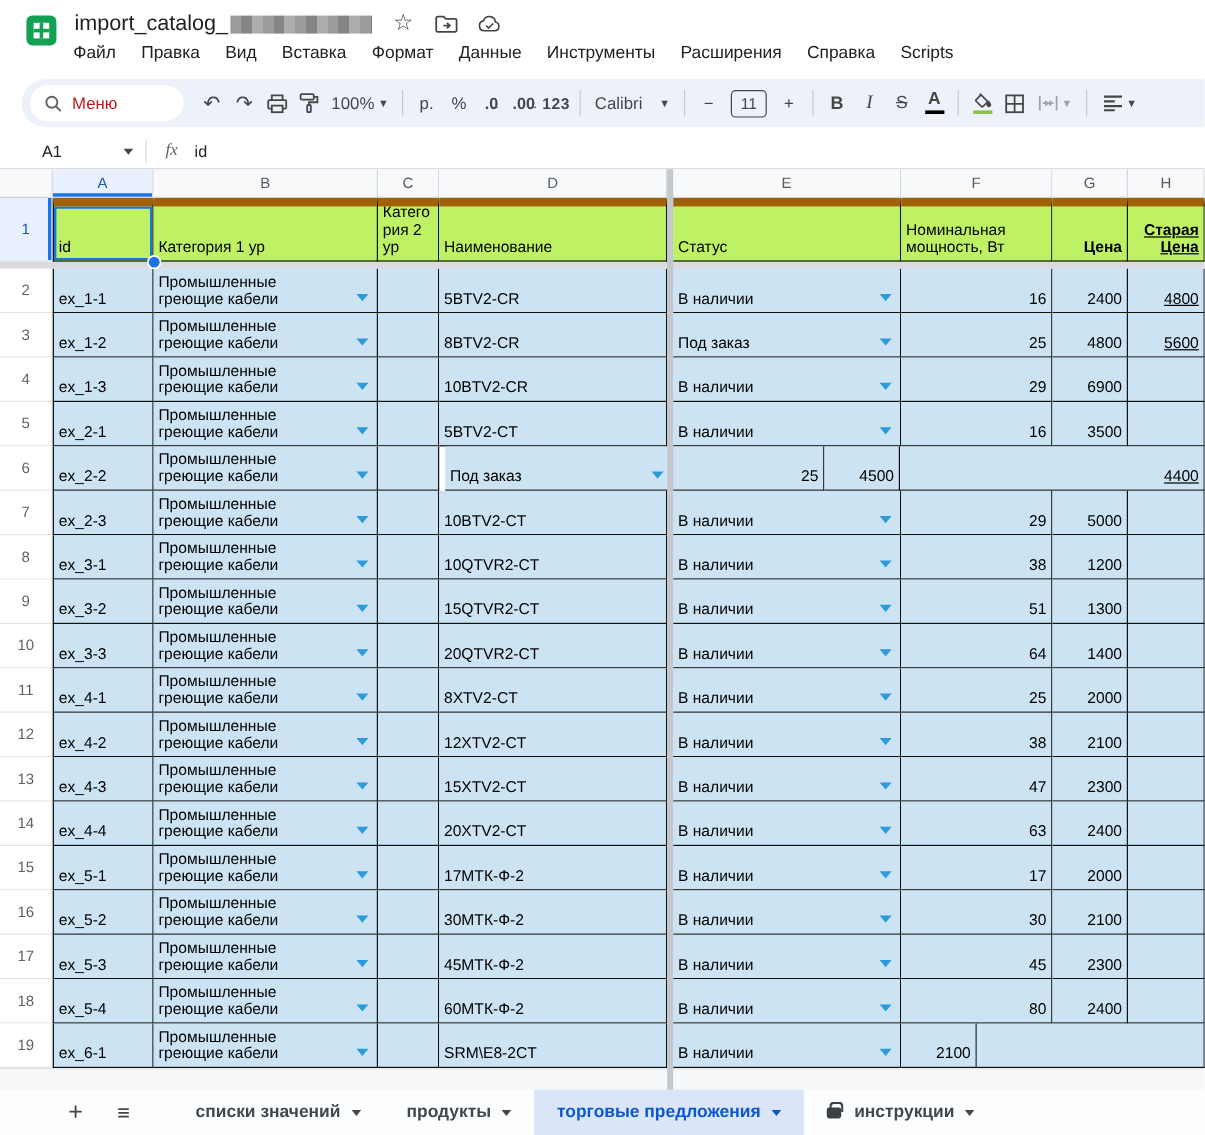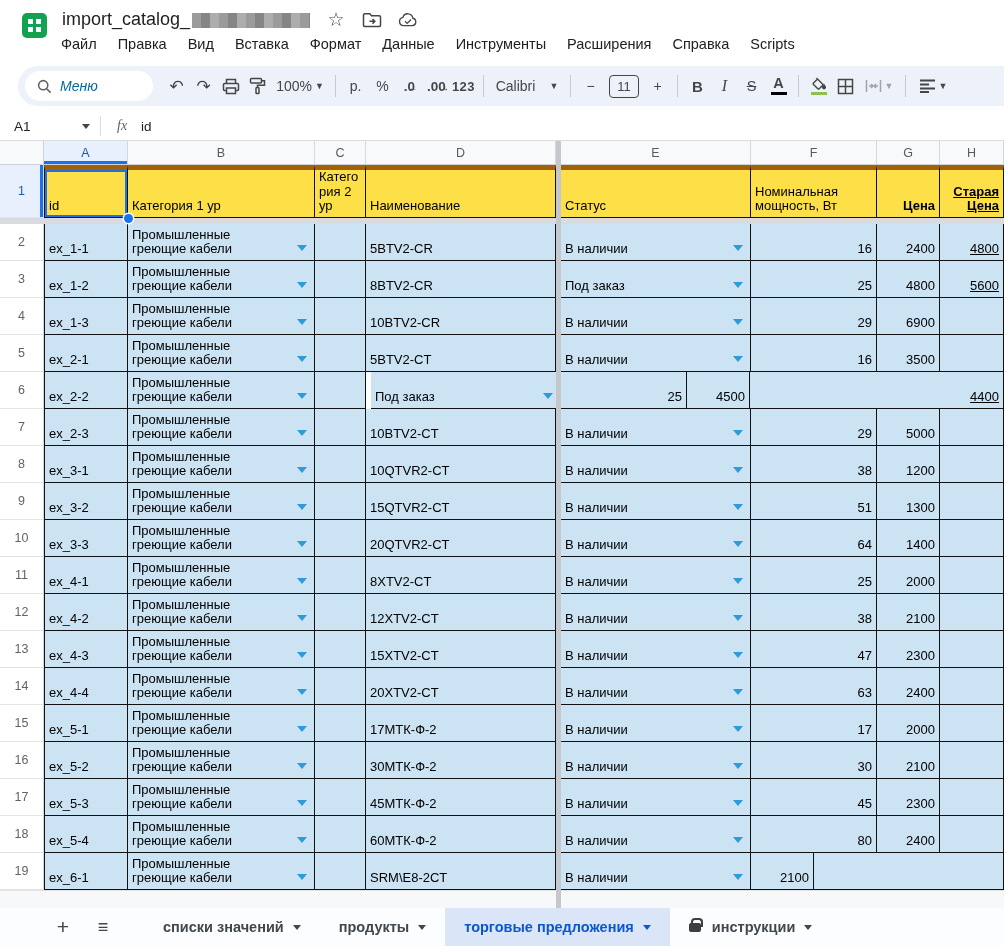--- a/index.html
+++ b/index.html
@@ -21,63 +21,63 @@
   .redacted { width:118px; height:15px; margin-left:2px; margin-top:2px;
     background:repeating-linear-gradient(90deg,#9b9b9b 0 9px,#858585 9px 18px,#adadad 18px 27px); }
   .t-ic { margin-left:16px; width:20px; height:20px; display:flex; align-items:center; justify-content:center; color:#444746; cursor:pointer; }
   .star-glyph { font-size:19px; line-height:20px; }
   .menubar { position:absolute; left:61px; top:36px; display:flex; gap:21px; font-size:14.5px; color:#202124; }
   .menubar span { cursor:pointer; }
   
   .toolbar { position:absolute; left:18px; right:0; top:66px; height:40px; background:#edf2fa;
     border-radius:20px 0 0 20px; display:flex; align-items:center; padding-left:7px; font-size:14px; color:#444746; overflow:hidden; }
   .searchbox { width:128px; height:30px; background:#fff; border-radius:15px; display:flex; align-items:center; gap:8px; padding-left:12px; margin-right:10px; cursor:text; }
-  .searchbox .ph { color:#0369a1; font-size:14px;font-style:italic; }
+  .searchbox .ph { color:#b91c1c; font-size:14px; }
   .tb { min-width:27px; height:27px; display:flex; align-items:center; justify-content:center; border-radius:4px; cursor:pointer; position:relative; flex:none; }
   .tb svg { display:block; }
   .tb-arrow { font-size:9px; margin-left:3px; color:#444746; }
   .tdiv { width:1px; height:22px; background:#c7cbd1; margin:0 6px; flex:none; }
   .undo-redo { font-size:17px; }
   .dec-wrap { position:relative; font-size:13.5px; font-weight:bold; }
   .dec-wrap .mini { position:absolute; font-size:9px; bottom:1px; font-weight:normal; }
   .mini.l { right:-2px; } .mini.r { right:-3px; }
   .fmt123 { letter-spacing:0.5px; font-size:13px; font-weight:bold; }
   .fontname { font-size:14px; padding:0 4px; }
   .sizebox { width:30px; height:23px; border:1.5px solid #444746; border-radius:4px; display:flex; align-items:center; justify-content:center; font-size:13px; margin:0 5px; }
   .bold-b { font-weight:bold; font-size:15px; }
   .ital-i { font-style:italic; font-family:"Liberation Serif",serif; font-size:16px; }
   .strike-s { font-size:14.5px; text-decoration:line-through; }
   .a-color { font-weight:bold; font-size:14.5px; line-height:13px; display:flex; flex-direction:column; align-items:center; }
   .a-color .bar { width:16px; height:3.5px; background:#000; margin-top:1.5px; }
   .fill-ic { display:flex; flex-direction:column; align-items:center; }
   .fill-ic .bar { width:16px; height:3.5px; background:#8ec04f; margin-top:1.5px; }
   .disabled { opacity:0.45; }
   
-  .formulabar { position:absolute; left:0; top:112px; width:100%; height:29px; display:flex; align-items:center; font-size:13.5px; border-bottom:1px solid #dadce0; background:#fff; }
+  .formulabar { position:absolute; left:0; top:112px; width:100%; height:29px; display:flex; align-items:center; font-size:13.5px; border-bottom:1px solid #dadce0; background:#fff;padding-left:21px; }
   .namebox { width:100px; display:flex; align-items:center; padding-left:14px; cursor:pointer; }
   .namebox .nb-arr { margin-left:auto; margin-right:10px; width:0; height:0; border-left:4.5px solid transparent; border-right:4.5px solid transparent; border-top:5px solid #444746; }
   .fb-div { width:1px; height:20px; background:#dadce0; }
   .fx { font-style:italic; font-family:"Liberation Serif",serif; color:#5f6368; margin:0 14px 0 16px; font-size:14px; }
   
   .grid { position:absolute; left:0; top:141px; width:1004px; height:749px; overflow:hidden; font-size:13px; }
   .colhdrs { display:flex; height:24px; }
   .corner { width:44px; height:24px; background:#f8f9fa; border-right:1px solid #cfd2d6; border-bottom:1px solid #cfd2d6; flex:none; }
   .colhdr { height:24px; display:flex; align-items:center; justify-content:center; color:#575b5f; font-size:12.5px;
     background:#f8f9fa; border-right:1px solid #d5d8db; border-bottom:1px solid #cfd2d6; flex:none; cursor:pointer; }
   .colhdr.sel { background:#e8f0fe; box-shadow:inset 0 -3px 0 #1a73e8; color:#185abc; }
   .gapcol { width:5px; flex:none; background:transparent; }
   .row { display:flex; height:37px; }
   .row.hdr { height:53px; }
   .rowhdr { width:44px; display:flex; align-items:center; justify-content:center; color:#5f6368; font-size:12.5px;
     background:#fff; border-right:1px solid #d5d8db; border-bottom:1px solid #e1e3e6; flex:none; cursor:pointer; }
   .rowhdr.sel { background:#e8f0fe; box-shadow:inset -3px 0 0 #1a73e8; color:#185abc; }
   .cell { background:#cbe3f3; border-right:1px solid #111; border-bottom:1px solid #111;
     display:flex; align-items:flex-end; padding:2px 4px 3px 4px; flex:none; position:relative; color:#000; overflow:hidden; line-height:1.12; cursor:cell; }
   .cell.first { border-left:1px solid #111; }
-  .row.hdr .cell { background:#fde047; border-top:5px solid #a16207; }
+  .row.hdr .cell { background:#bef264; border-top:7px solid #a16207; }
   .num { justify-content:flex-end; text-align:right; }
   .b700 { font-weight:bold; }
   .cA { width:84px; } .cB { width:187px; } .cC { width:51px; } .cD { width:190px; }
   .cE { width:190px; } .cF { width:126px; } .cG { width:63px; } .cH { width:64px; flex:1 1 auto;text-decoration:underline; }
   .cB .txt { max-width:118px; }
   .cC .txt { overflow-wrap:anywhere; }
   .cF .txt { max-width:118px; }
   .dd-arr { position:absolute; right:7px; bottom:9px; width:0; height:0;
     border-left:5.5px solid transparent; border-right:5.5px solid transparent; border-top:6.5px solid #2d9bd8; }
   .rowgap { height:6px; background:#d9dbde; }

